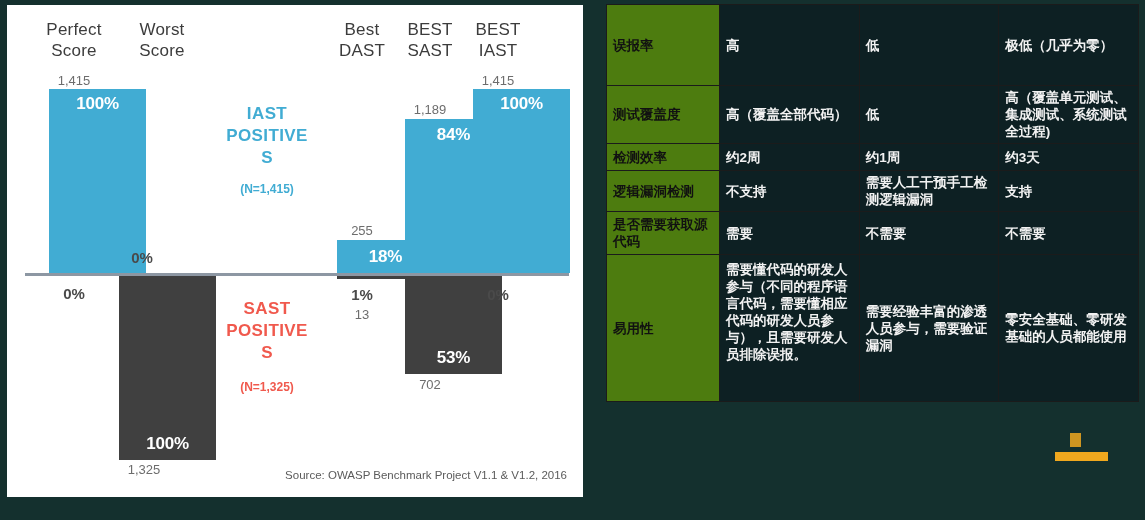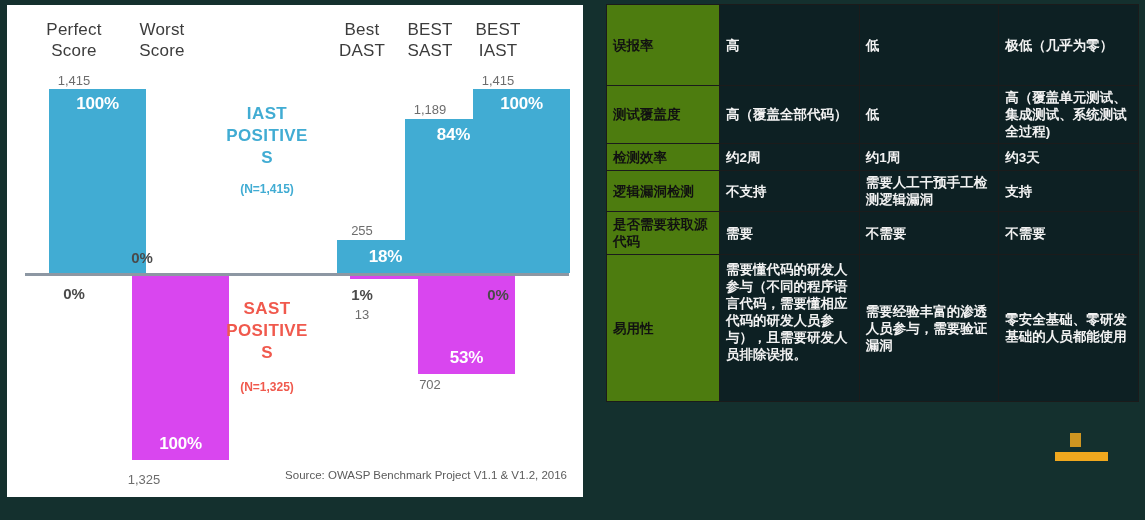--- a/index.html
+++ b/index.html
@@ -21,21 +21,21 @@
     position:absolute;text-align:center;color:#3c3c3c;
     font-size:17px;line-height:21px;font-weight:400;letter-spacing:.2px;
   }
 
   .baseline{
     position:absolute;left:18px;right:14px;top:268px;height:3px;background:#8d97a3;
   }
 
   .bar{position:absolute;padding-left:48px;}
   .bar.blue{background:#41acd3;}
-  .bar.red{background:#d946ef;margin-left:13px;}
+  .bar.red{background:#404040;}
 
   .bar-pct{
     position:absolute;color:#ffffff;font-weight:bold;font-size:17px;
     text-align:center;left:0;right:0;letter-spacing:-.2px;
   }
   .val-lbl{
     position:absolute;text-align:center;color:#6d6d6d;font-size:13px;letter-spacing:0;
   }
   .axis-lbl{
     position:absolute;text-align:center;color:#4a4a4a;font-size:15px;font-weight:bold;
@@ -131,21 +131,21 @@
       <div class="val-lbl" style="left:32px;top:68px;width:70px;">1,415</div>
       <div class="bar blue" style="left:42px;top:84px;width:49px;height:184px;">
         <div class="bar-pct" style="top:5px;">100%</div>
       </div>
       <div class="axis-lbl" style="left:32px;top:280px;width:70px;">0%</div>
 
       <div class="axis-lbl" style="left:100px;top:244px;width:70px;">0%</div>
       <div class="bar red" style="left:112px;top:271px;width:49px;height:184px;">
         <div class="bar-pct" style="bottom:6px;">100%</div>
       </div>
-      <div class="val-lbl" style="left:102px;top:457px;width:70px;margin-top:10px;">1,325</div>
+      <div class="val-lbl" style="left:102px;top:457px;width:70px;">1,325</div>
 
       <div class="val-lbl" style="left:320px;top:218px;width:70px;">255</div>
       <div class="bar blue" style="left:330px;top:235px;width:49px;height:33px;">
         <div class="bar-pct" style="top:7px;">18%</div>
       </div>
       <div class="bar red" style="left:330px;top:271px;width:49px;height:3px;"></div>
       <div class="axis-lbl" style="left:320px;top:281px;width:70px;">1%</div>
       <div class="val-lbl" style="left:320px;top:302px;width:70px;">13</div>
 
       <div class="val-lbl" style="left:388px;top:97px;width:70px;">1,189</div>

